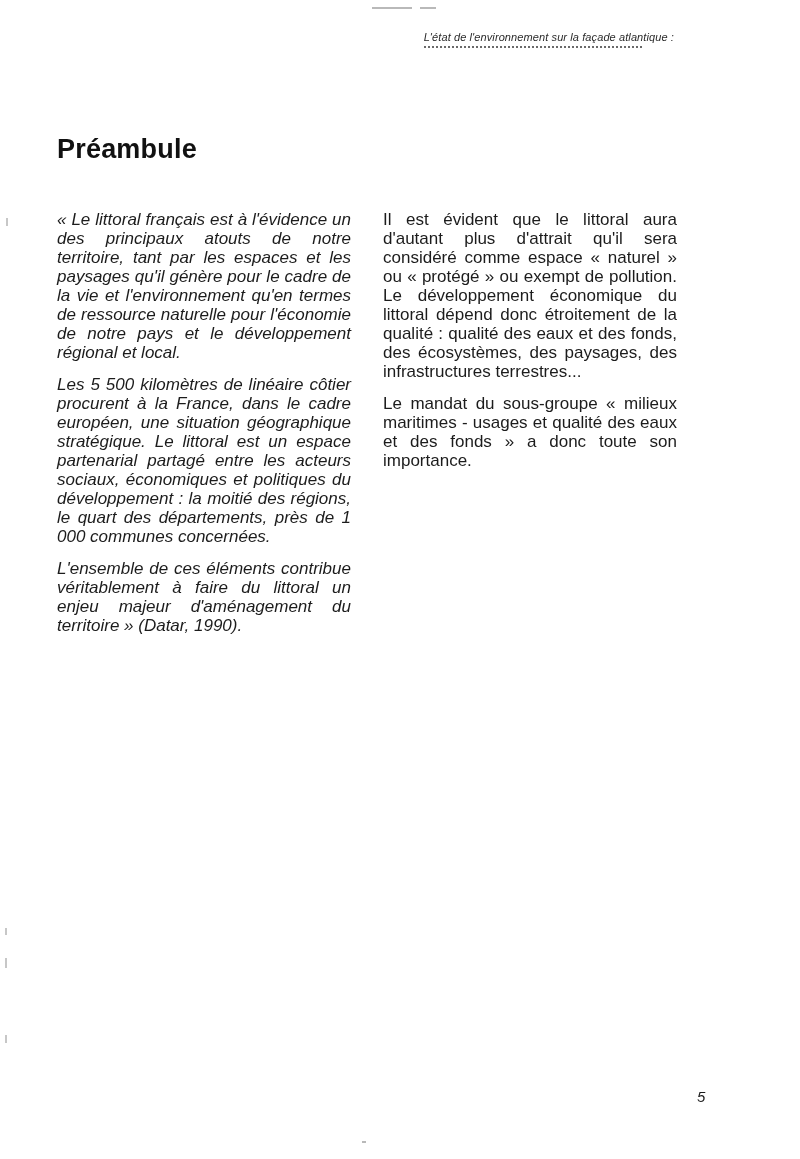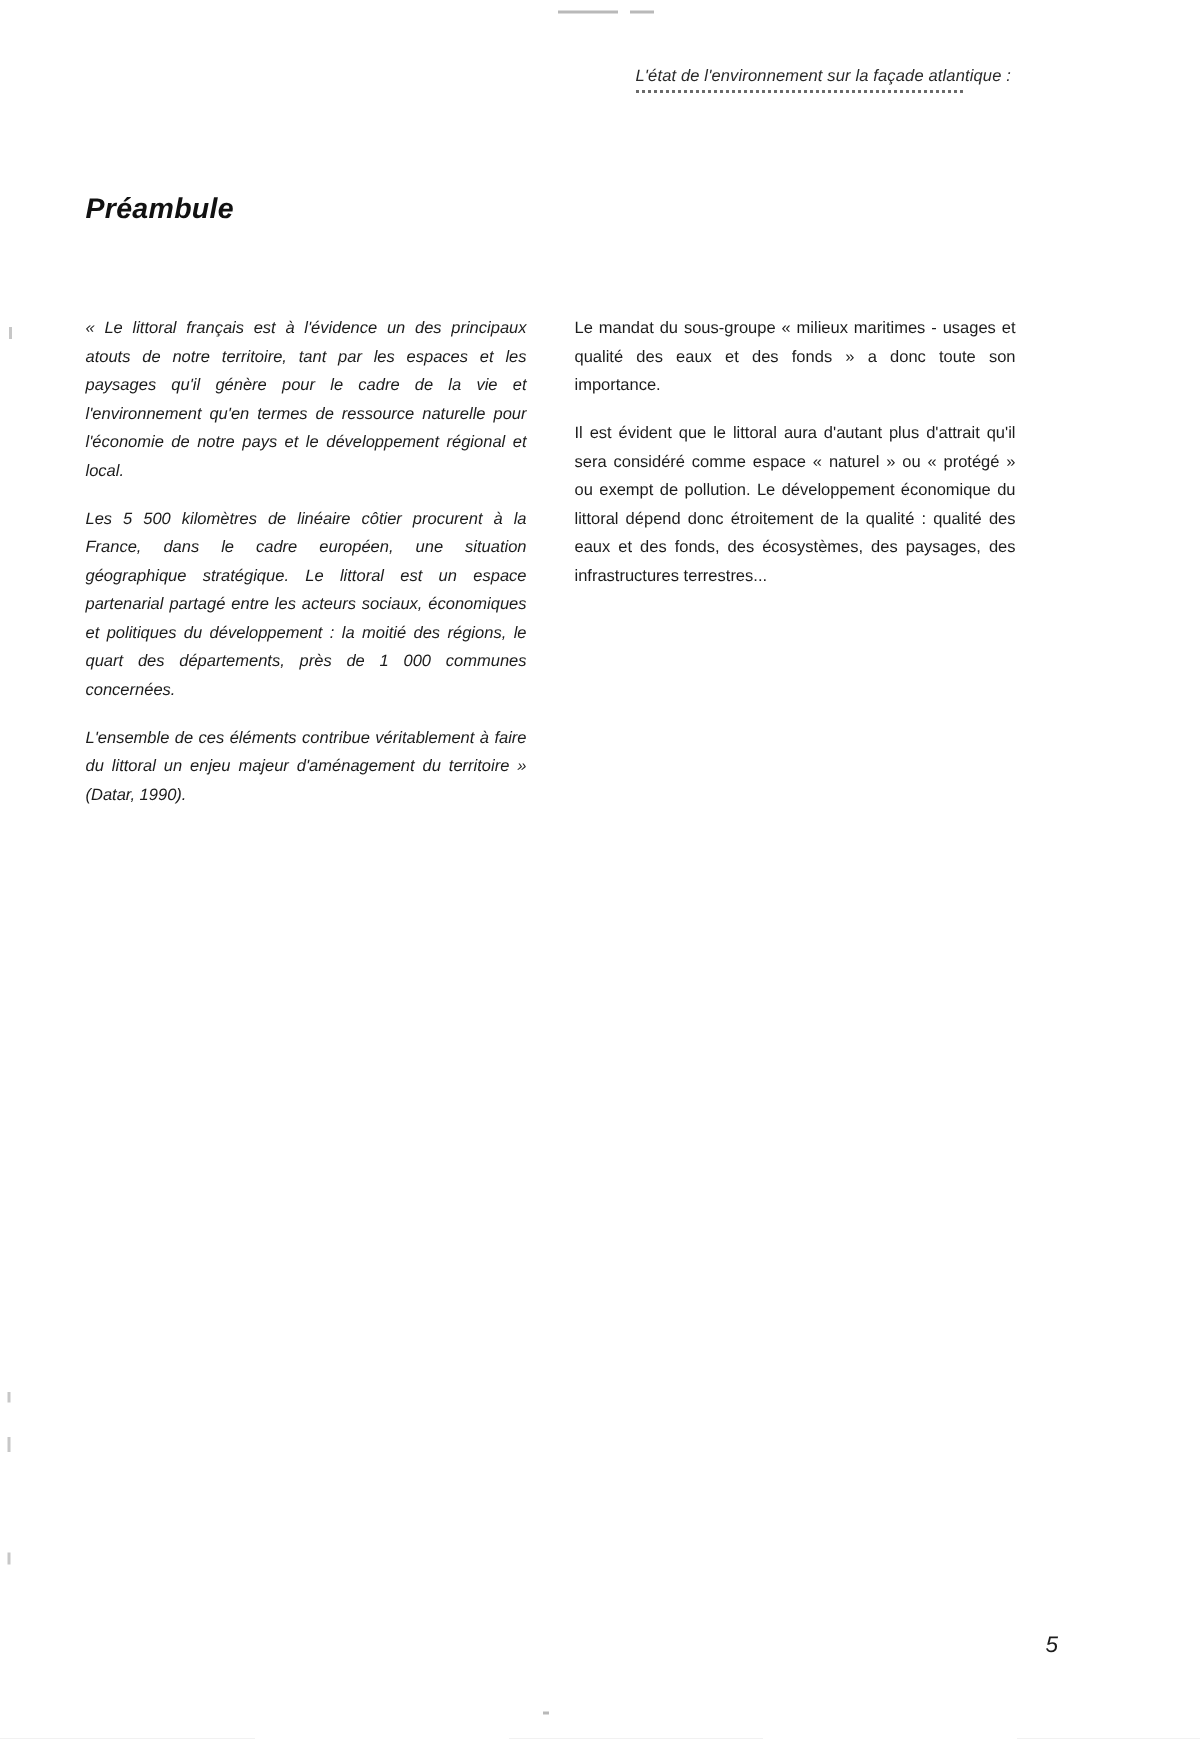--- a/index.html
+++ b/index.html
@@ -24,21 +24,21 @@
     background: #b9b9b9;
   }
   .artifact.v {
     width: 2px;
     background: #c7c7c7;
   }
 
   
   .running-header {
     position: absolute;
-    top: 45px;
+    top: 31px;
     right: 126px;
     text-align: right;
   }
   .running-header .header-text {
     font-style: italic;
     font-size: 11px;
     color: #2a2a2a;
     letter-spacing: 0.1px;
   }
   .running-header .dotted-rule {
@@ -46,39 +46,38 @@
     width: 218px;
     height: 0;
     border-bottom: 2px dotted #6a6a6a;
   }
 
   
   .doc-title {
     position: absolute;
     top: 116px;
     left: 57px;
-    font-size: 19px;
+    font-size: 27px;
     font-weight: bold;
     color: #111111;
     letter-spacing: 0.2px;
-    font-style: italic;
   }
 
   
   .columns {
     position: absolute;
     top: 210px;
     left: 57px;
     width: 620px;
     display: flex;
     gap: 32px;
   }
   .col {
     width: 294px;
-    font-size: 11px;
+    font-size: 17px;
     line-height: 19px;
     text-align: justify;
     color: #1c1c1c;
   }
   .col p {
     margin: 0 0 13px 0;
   }
   .col-left {
     font-style: italic;
   }
@@ -113,20 +112,20 @@
 
   <h1 class="doc-title">Préambule</h1>
 
   <div class="columns">
     <div class="col col-left">
       <p>« Le littoral français est à l'évidence un des principaux atouts de notre territoire, tant par les espaces et les paysages qu'il génère pour le cadre de la vie et l'environnement qu'en termes de ressource naturelle pour l'économie de notre pays et le développement régional et local.</p>
       <p>Les 5 500 kilomètres de linéaire côtier procurent à la France, dans le cadre européen, une situation géographique stratégique. Le littoral est un espace partenarial partagé entre les acteurs sociaux, économiques et politiques du développement : la moitié des régions, le quart des départements, près de 1 000 communes concernées.</p>
       <p>L'ensemble de ces éléments contribue véritablement à faire du littoral un enjeu majeur d'aménagement du territoire » (Datar, 1990).</p>
     </div>
     <div class="col col-right">
+      <p>Il est évident que le littoral aura d'autant plus d'attrait qu'il sera considéré comme espace « naturel » ou « protégé » ou exempt de pollution. Le développement économique du littoral dépend donc étroitement de la qualité : qualité des eaux et des fonds, des écosystèmes, des paysages, des infrastructures terrestres...</p>
       <p>Le mandat du sous-groupe « milieux maritimes - usages et qualité des eaux et des fonds » a donc toute son importance.</p>
-      <p>Il est évident que le littoral aura d'autant plus d'attrait qu'il sera considéré comme espace « naturel » ou « protégé » ou exempt de pollution. Le développement économique du littoral dépend donc étroitement de la qualité : qualité des eaux et des fonds, des écosystèmes, des paysages, des infrastructures terrestres...</p>
     </div>
   </div>
 
   <div class="page-number">5</div>
 
 </div>
 
 </body></html>

